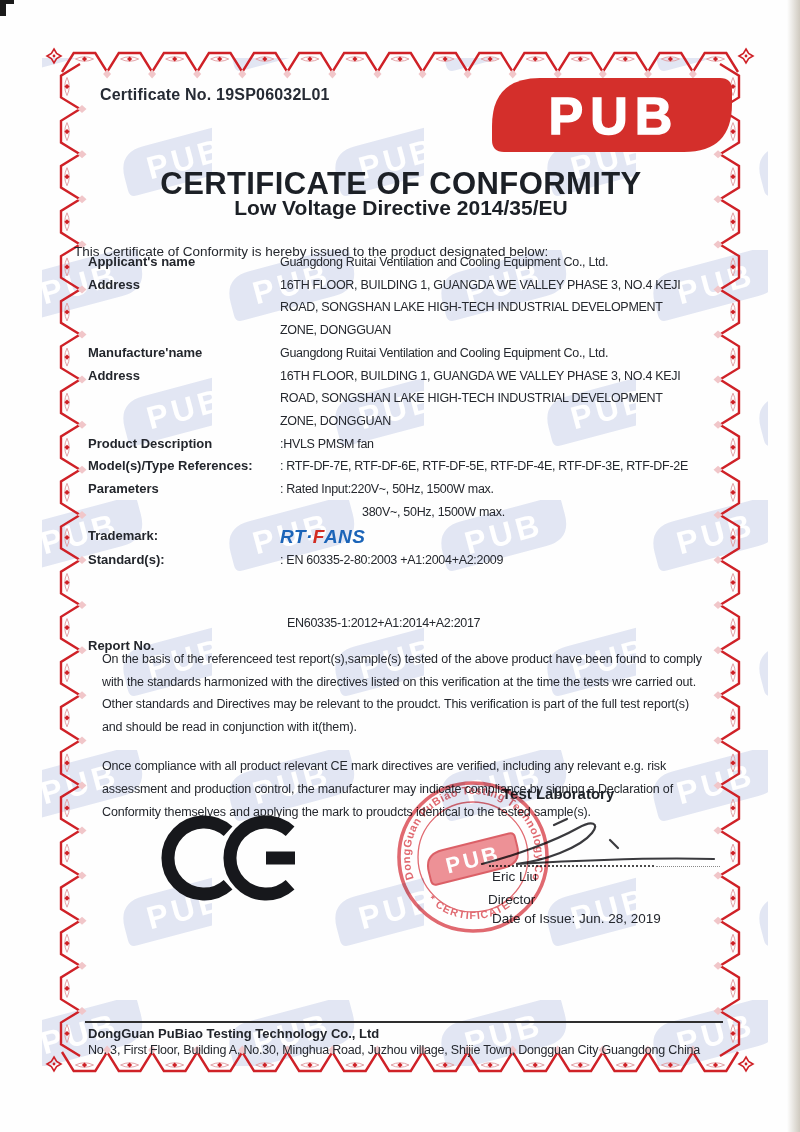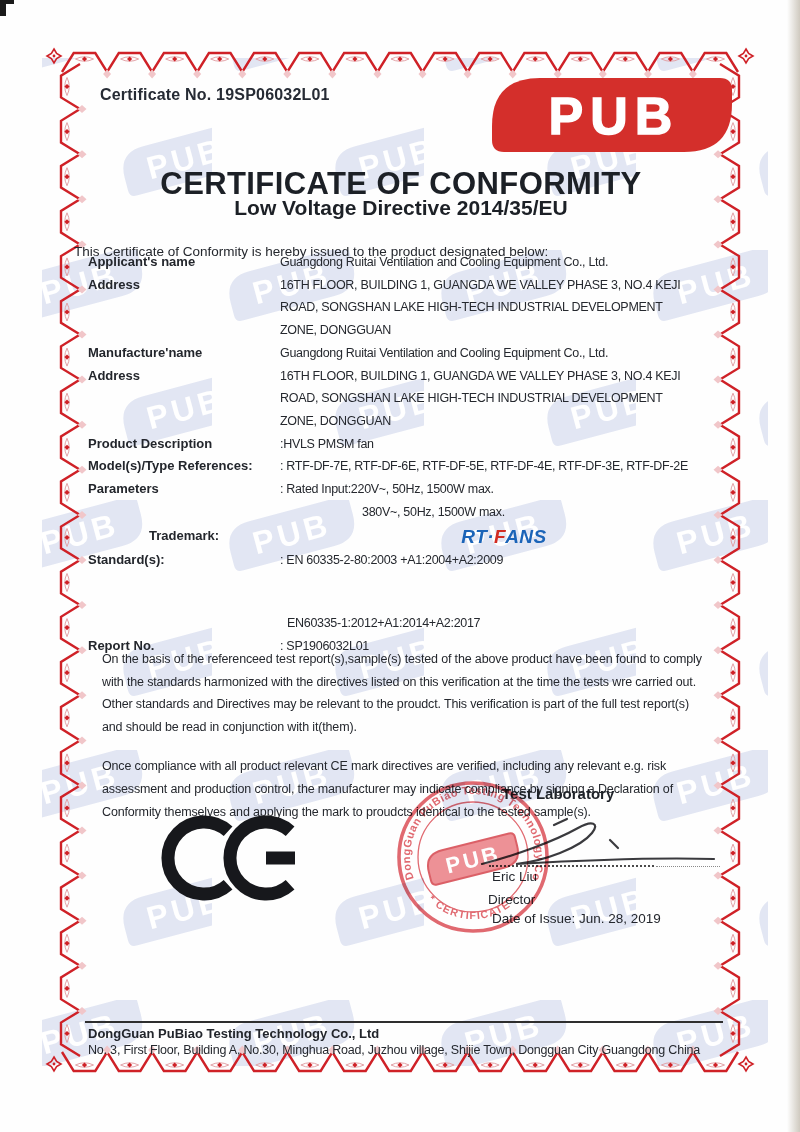--- a/index.html
+++ b/index.html
@@ -14,21 +14,21 @@
   .intro{left:74px;top:244px;font-size:13.5px;color:#24272d;}
   
   .fields{left:88px;top:251px;width:640px;}
   .frow{display:grid;grid-template-columns:192px 1fr;line-height:22.7px;}
   .flabel{font-size:13px;font-weight:bold;color:#23262c;}
   .fvalue{font-size:12.5px;letter-spacing:-.3px;color:#25282e;}
   .indent-params{padding-left:82px;}
   .indent-std{padding-left:7px;margin-top:40px;}
   .tm{font-size:19px;font-weight:bold;font-style:italic;letter-spacing:.5px;line-height:24px;}
   .tm-b{color:#1b64b8;} .tm-r{color:#d22c23;}
-  .tm-row{margin-top:2px;text-align:center;}
+  .tm-row{margin-top:2px;}
   
   .paras{left:85px;top:631px;width:643px;font-size:12.5px;line-height:22.6px;letter-spacing:-.15px;color:#25282e;}
   .paras p{margin:17px;}
   
   .lab-head{left:502px;top:785px;font-size:15px;font-weight:bold;color:#1e2228;text-align:right;}
   .sig-dots{left:489px;top:845px;width:165px;height:20px;border-bottom:2px dotted #4a4a4a;}
   .sig-dots2{left:656px;top:846px;width:64px;height:20px;border-bottom:1px dotted #8a8a8a;}
   .sig-name{left:492px;top:869px;font-size:13.5px;}
   .sig-role{left:488px;top:892px;font-size:13.5px;}
   .sig-date{left:492px;top:911px;font-size:13.5px;text-align:center;}
@@ -370,21 +370,20 @@
     <div class="frow">
       <div class="flabel">Standard(s):</div>
       <div class="fvalue">: EN 60335-2-80:2003 +A1:2004+A2:2009</div>
     </div>
     <div class="frow">
       <div class="flabel"></div>
       <div class="fvalue indent-std">EN60335-1:2012+A1:2014+A2:2017</div>
     </div>
     <div class="frow">
       <div class="flabel">Report No.</div>
-      <div class="fvalue">: SP1906032L01</div>
     </div>
   </div>
 
   <div class="abs paras">
     <p>On the basis of the referenceed test report(s),sample(s) tested of the above product have been found to comply with the standards harmonized with the directives listed on this verification at the time the tests wre carried out. Other standards and Directives may be relevant to the proudct. This verification is part of the full test report(s) and should be read in conjunction with it(them).</p>
     <p>Once compliance with all product relevant CE mark directives are verified, including any relevant e.g. risk assessment and production control, the manufacturer may indicate compliance by signing a Declaration of Conformity themselves and applying the mark to proudcts identical to the tested sample(s).</p>
   </div>
 
   <svg class="abs" style="left:160px;top:810px" width="140" height="96" viewBox="0 0 140 96" aria-label="CE">
     <path d="M68.1,21.3 A36,36 0 1 0 68.1,74.7" fill="none" stroke="#17181c" stroke-width="13"></path>

